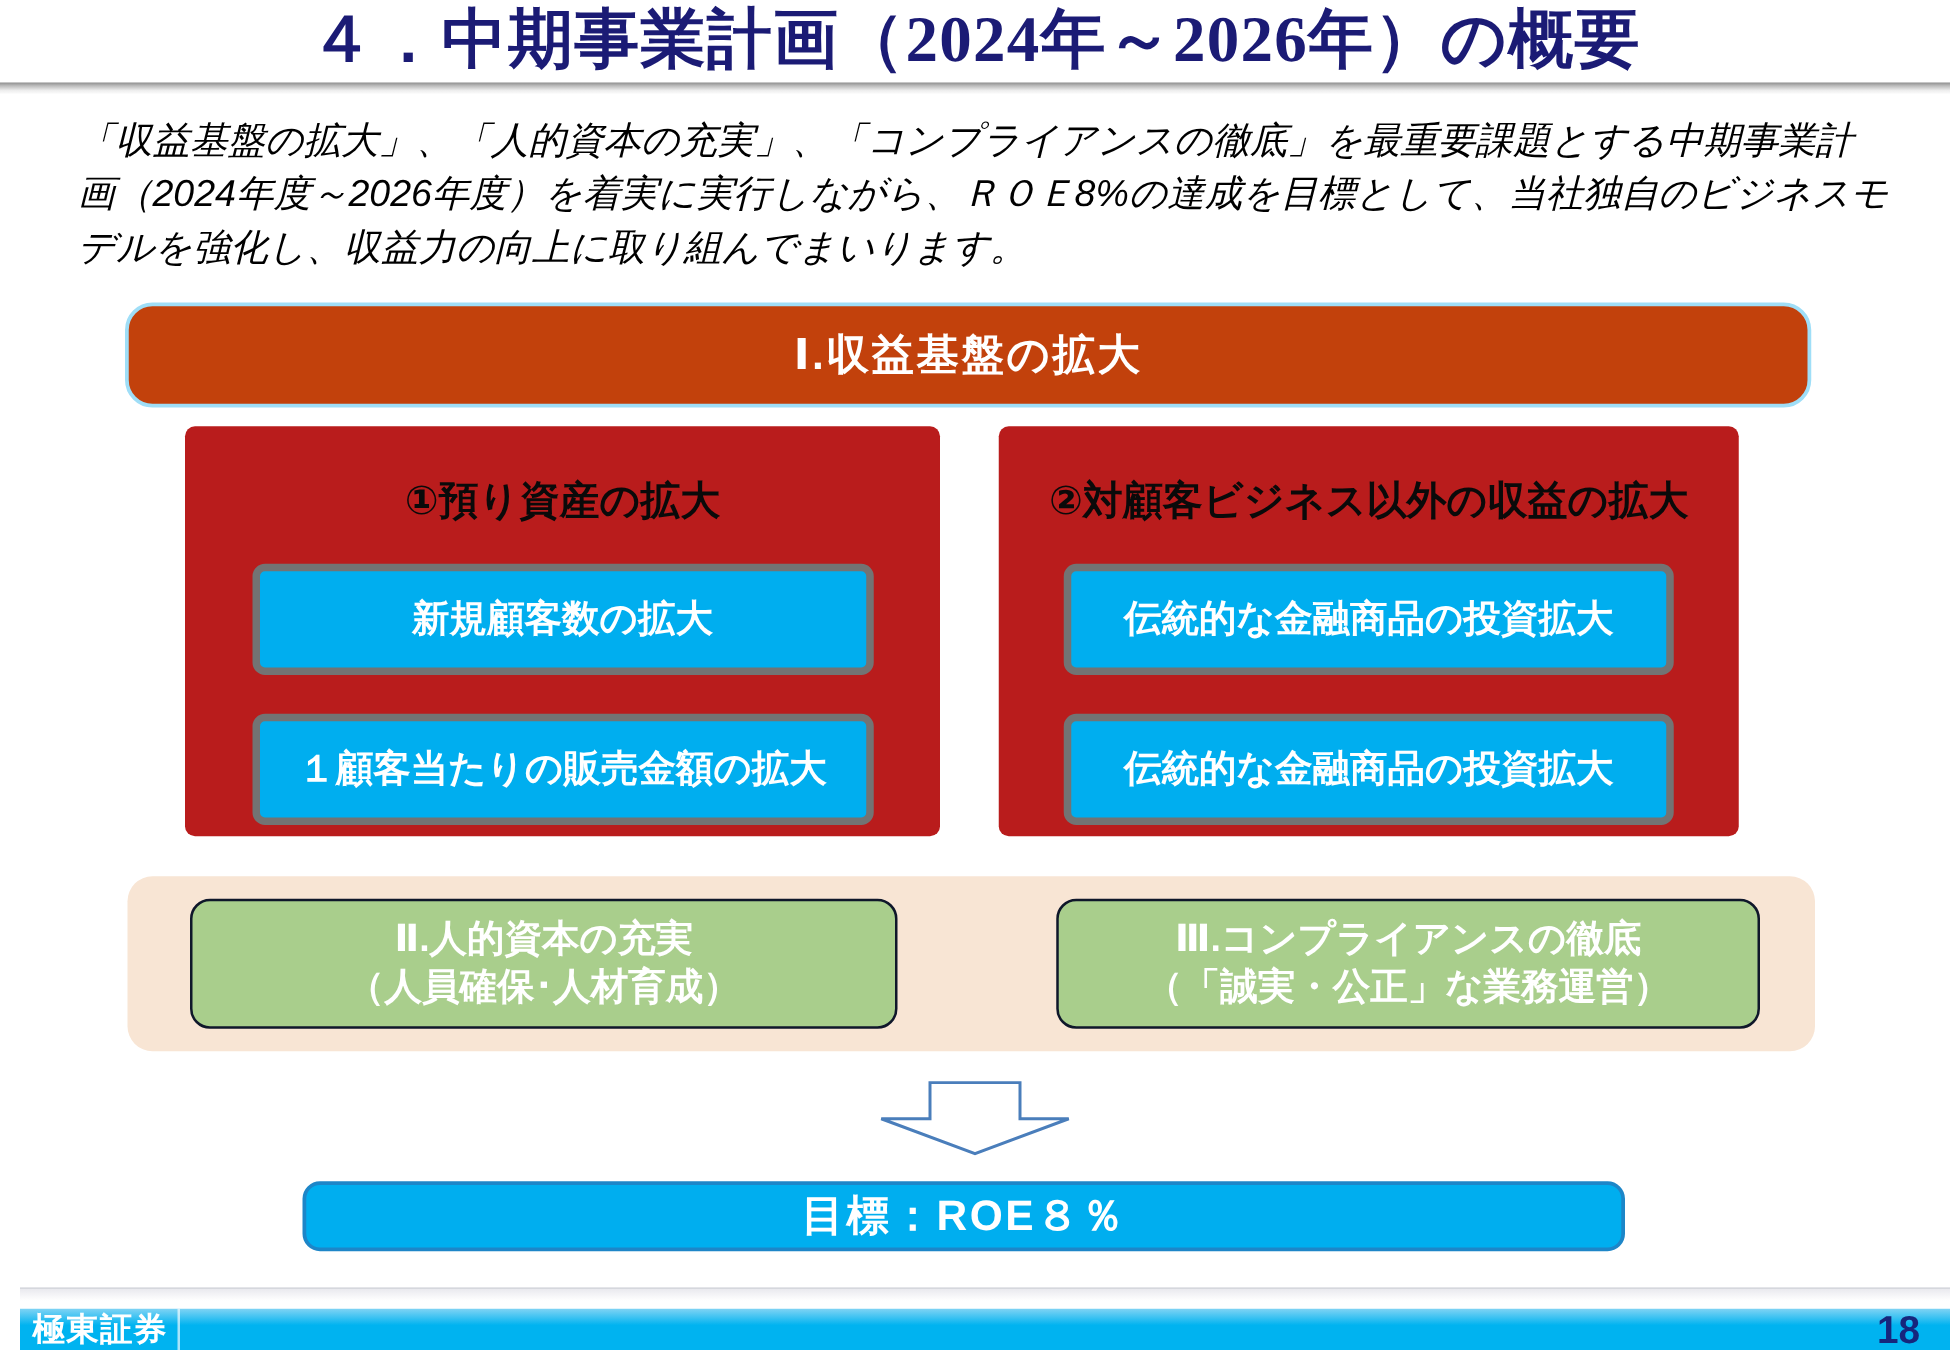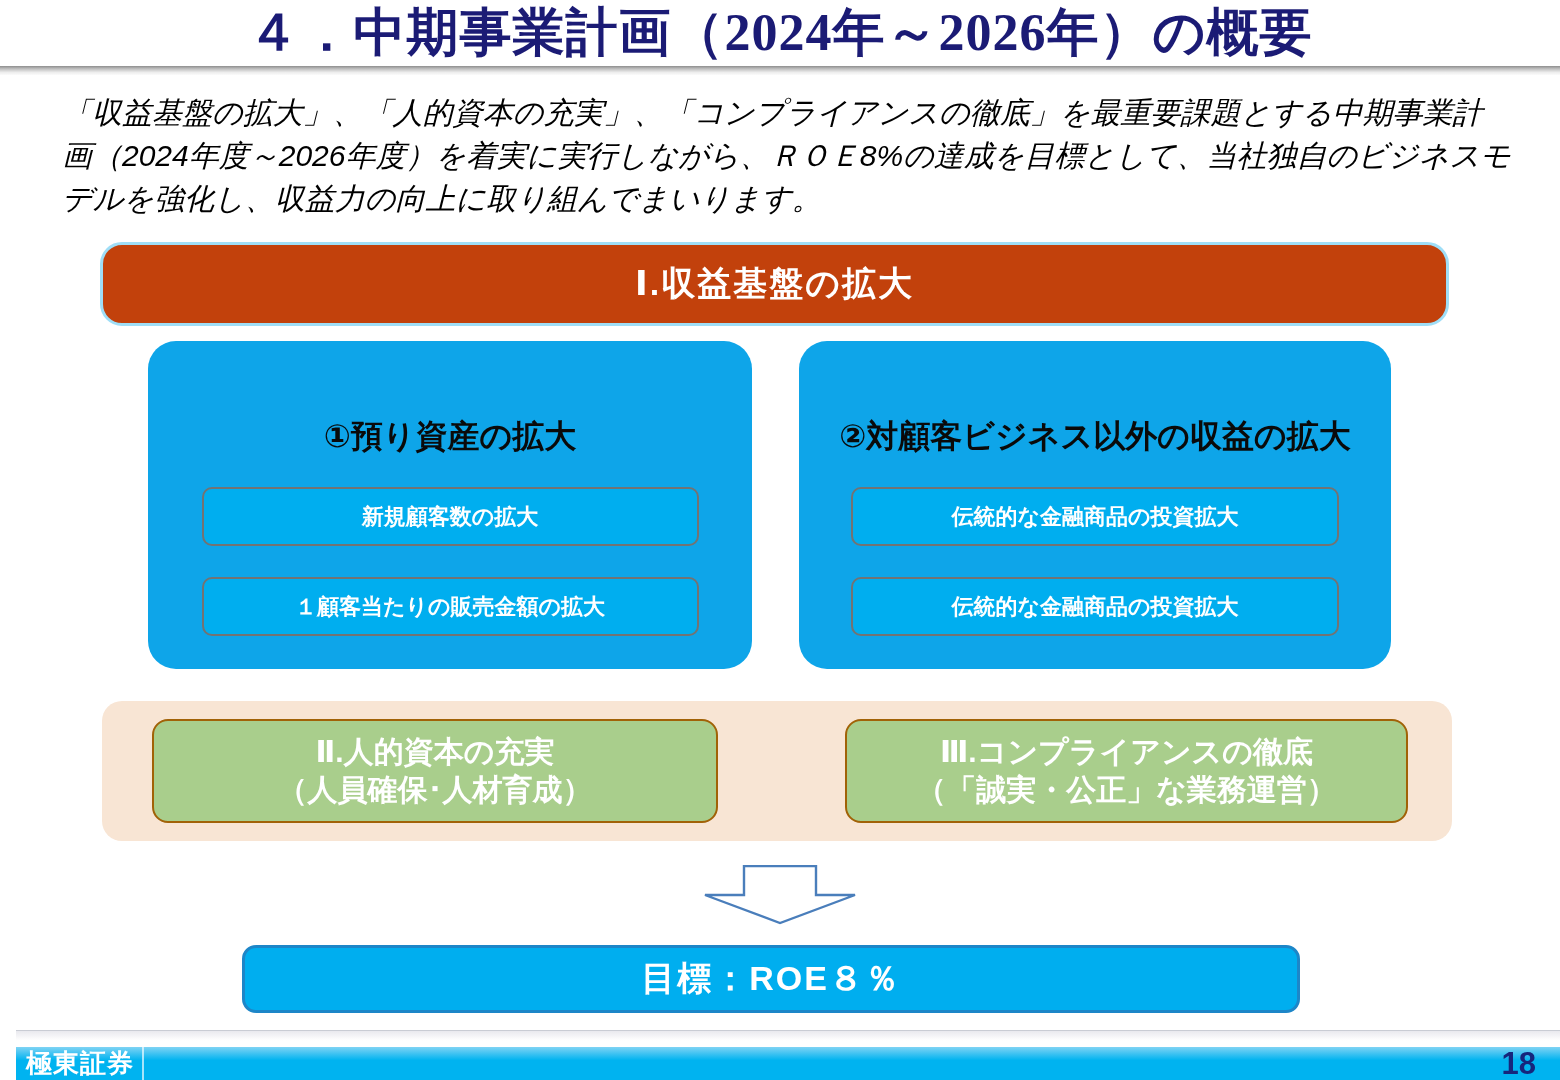--- a/index.html
+++ b/index.html
@@ -49,79 +49,79 @@
     box-sizing:border-box;
   }
 
   
   .cols{
     margin:15px 0 0 148px;
     width:1243px;
     display:flex;gap:47px;
   }
   .panel{
-    background:#0ea5e9;
-    border-radius:28px;
+    background:#b91c1c;
+    border-radius:8px;
     height:328px;width:604px;
     box-sizing:border-box;
     display:flex;flex-direction:column;align-items:center;
-    padding-top:76px;
+    padding-top:40px;
   }
   .panel-right{width:592px;}
   .panel-h{
     font-size:32px;font-weight:bold;color:#0a0a0a;
     line-height:38px;white-space:nowrap;
   }
   .chip{
     margin-top:32px;
-    width:497px;height:59px;
+    width:497px;height:89px;
     background:#00aeef;
-    border:2px solid #737373;
+    border:6px solid #737373;
     border-radius:10px;
-    color:#ffffff;font-size:22px;font-weight:bold;
+    color:#ffffff;font-size:30px;font-weight:bold;
     display:flex;align-items:center;justify-content:center;
     box-sizing:border-box;
     white-space:nowrap;
   }
   .panel-right .chip{width:488px;}
   .chip.chip-2{margin-top:31px;}
 
   
   .band{
     margin:32px 0 0 102px;
     width:1350px;height:140px;
     background:#f8e5d4;
     border-radius:20px;
     box-sizing:border-box;
     display:flex;justify-content:space-between;
     padding:18px 44px 18px 50px;
   }
   .green{
     width:566px;height:104px;
     background:#a9ce8c;
-    border:2px solid #a16207;
+    border:2px solid #0f172a;
     border-radius:16px;
     box-sizing:border-box;
     color:#ffffff;
     display:flex;flex-direction:column;align-items:center;justify-content:center;
     font-size:30px;font-weight:600;line-height:38px;
     text-align:center;white-space:nowrap;
   }
   .green.green-right{width:563px;}
 
   
   .arrow-wrap{
     margin-top:24px;
     display:flex;justify-content:center;
   }
 
   
   .goal{
     margin:20px 0 0 242px;
-    width:1058px;height:68px;
+    width:1058px;height:56px;
     background:#00aeef;
     border:3px solid #1d86c8;
     border-radius:14px;
     box-sizing:border-box;
     color:#ffffff;font-size:34px;font-weight:bold;
     display:flex;align-items:center;justify-content:center;
     letter-spacing:2px;
   }
 
   

